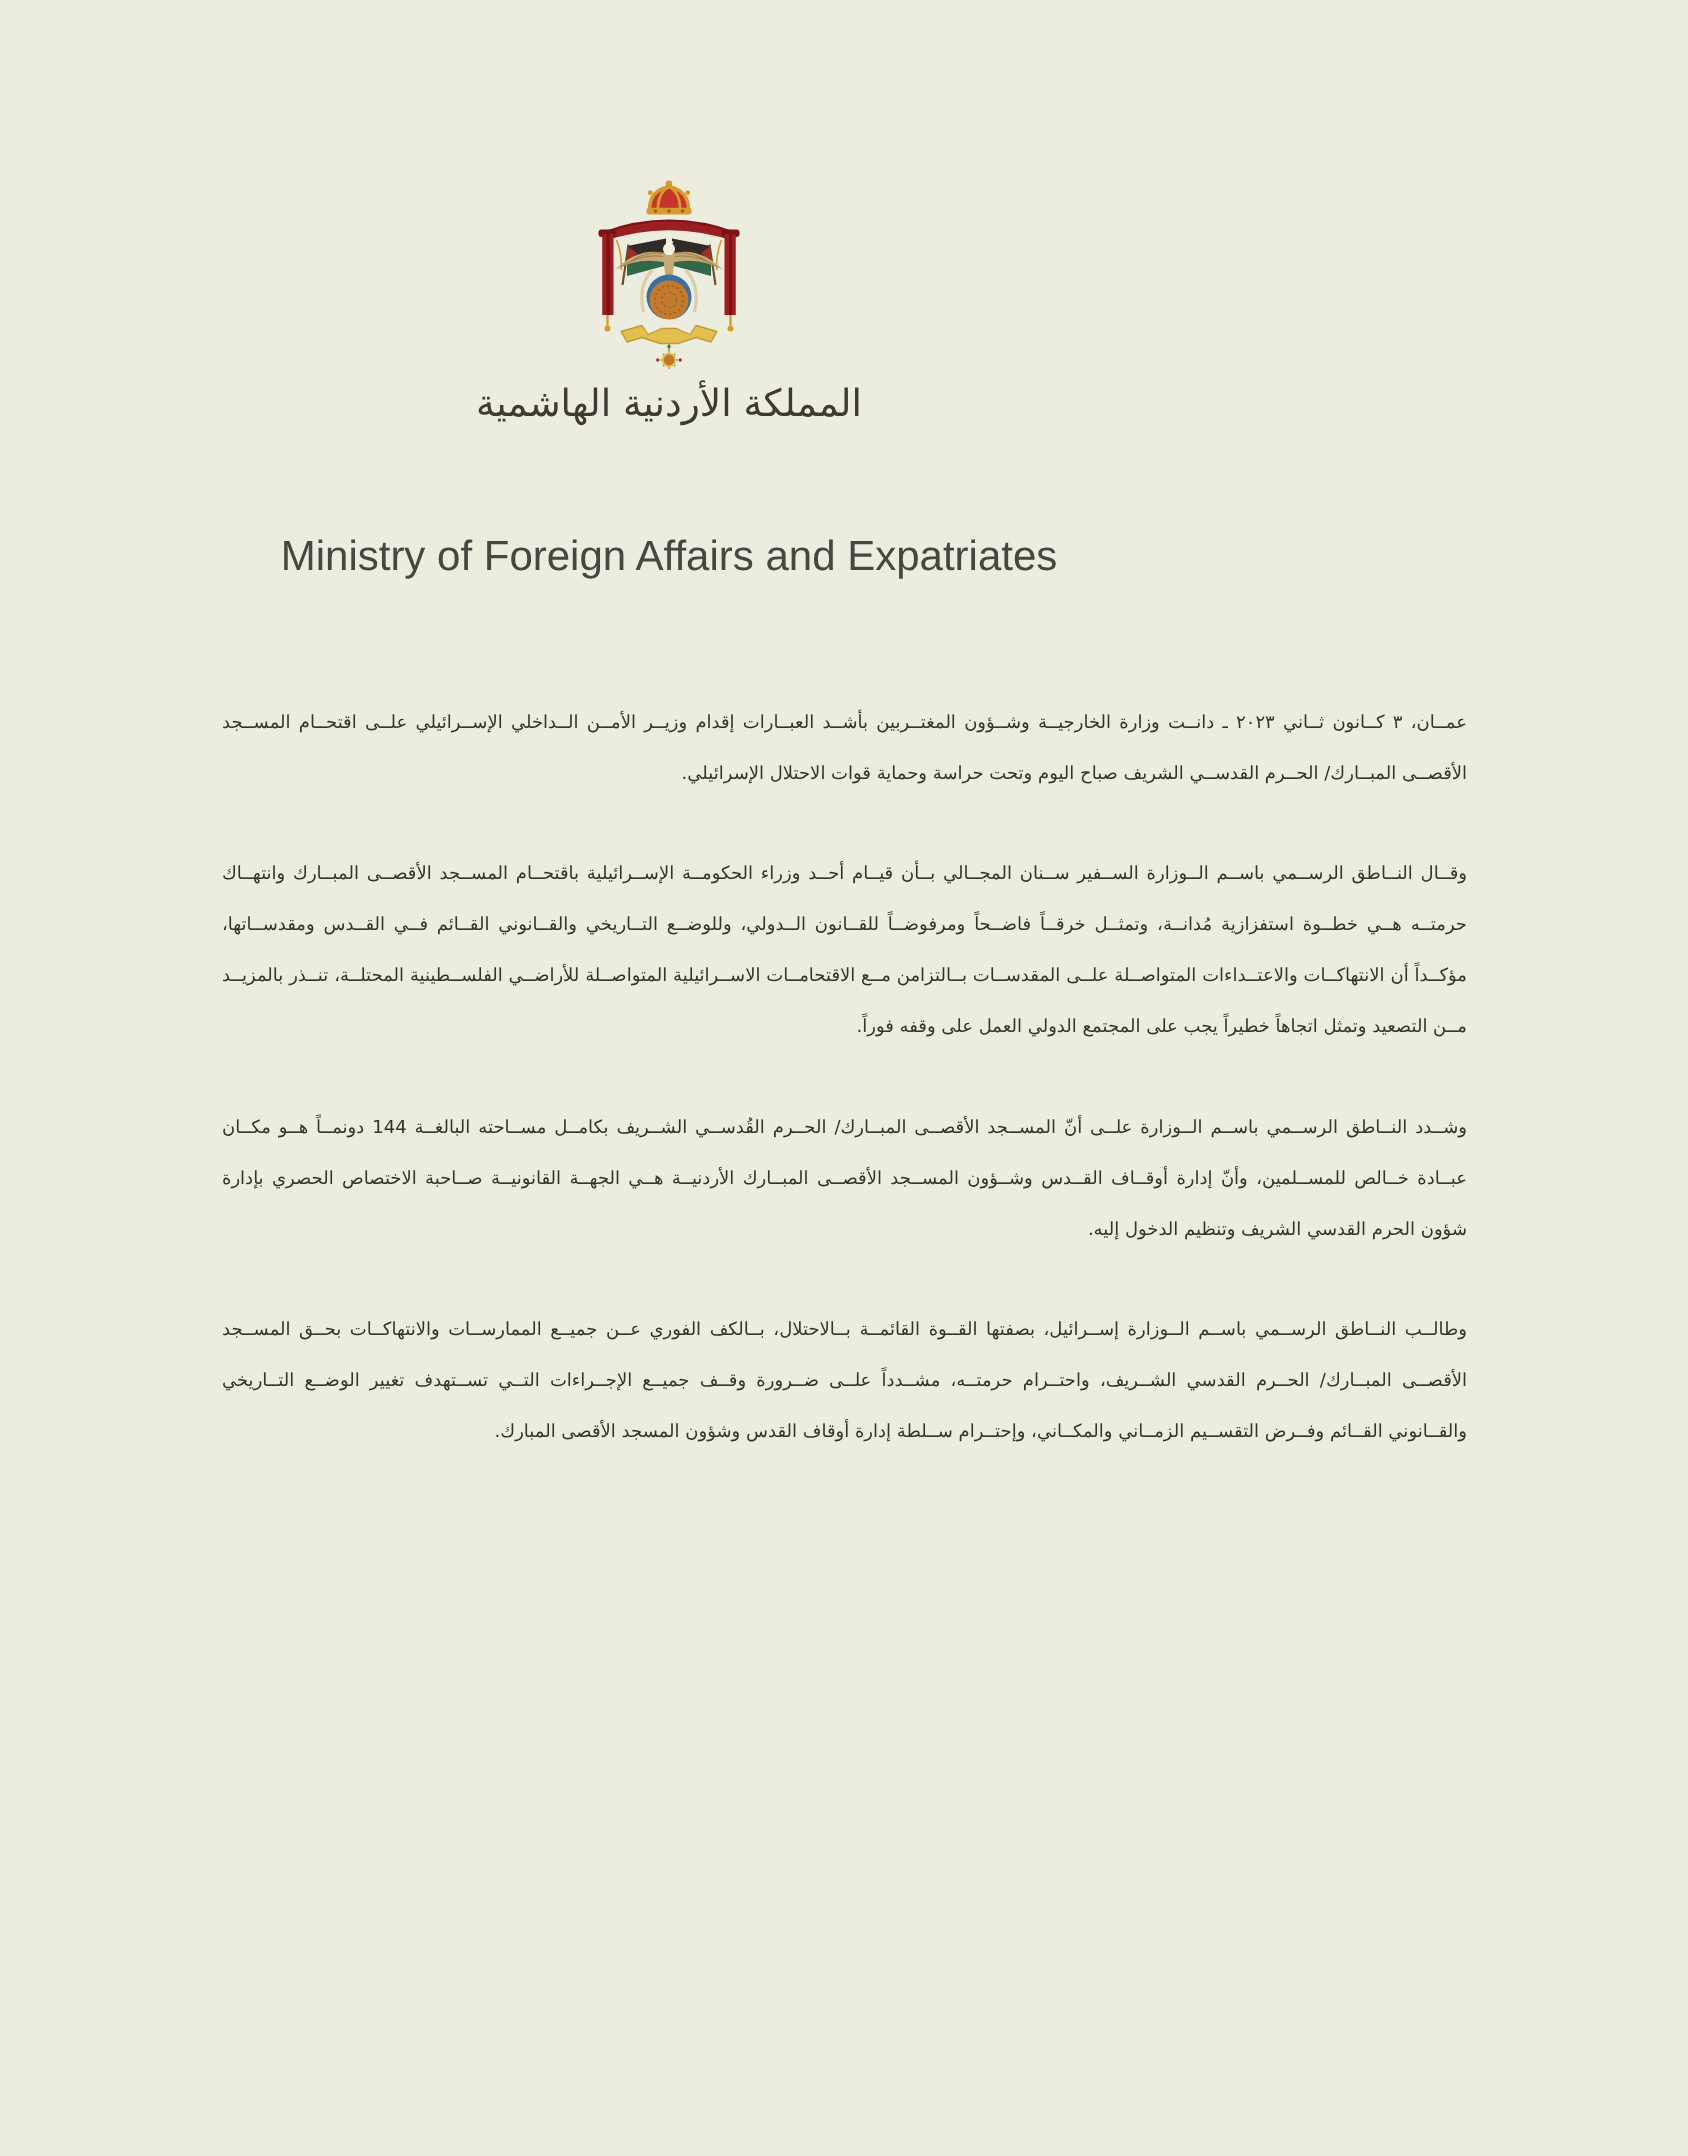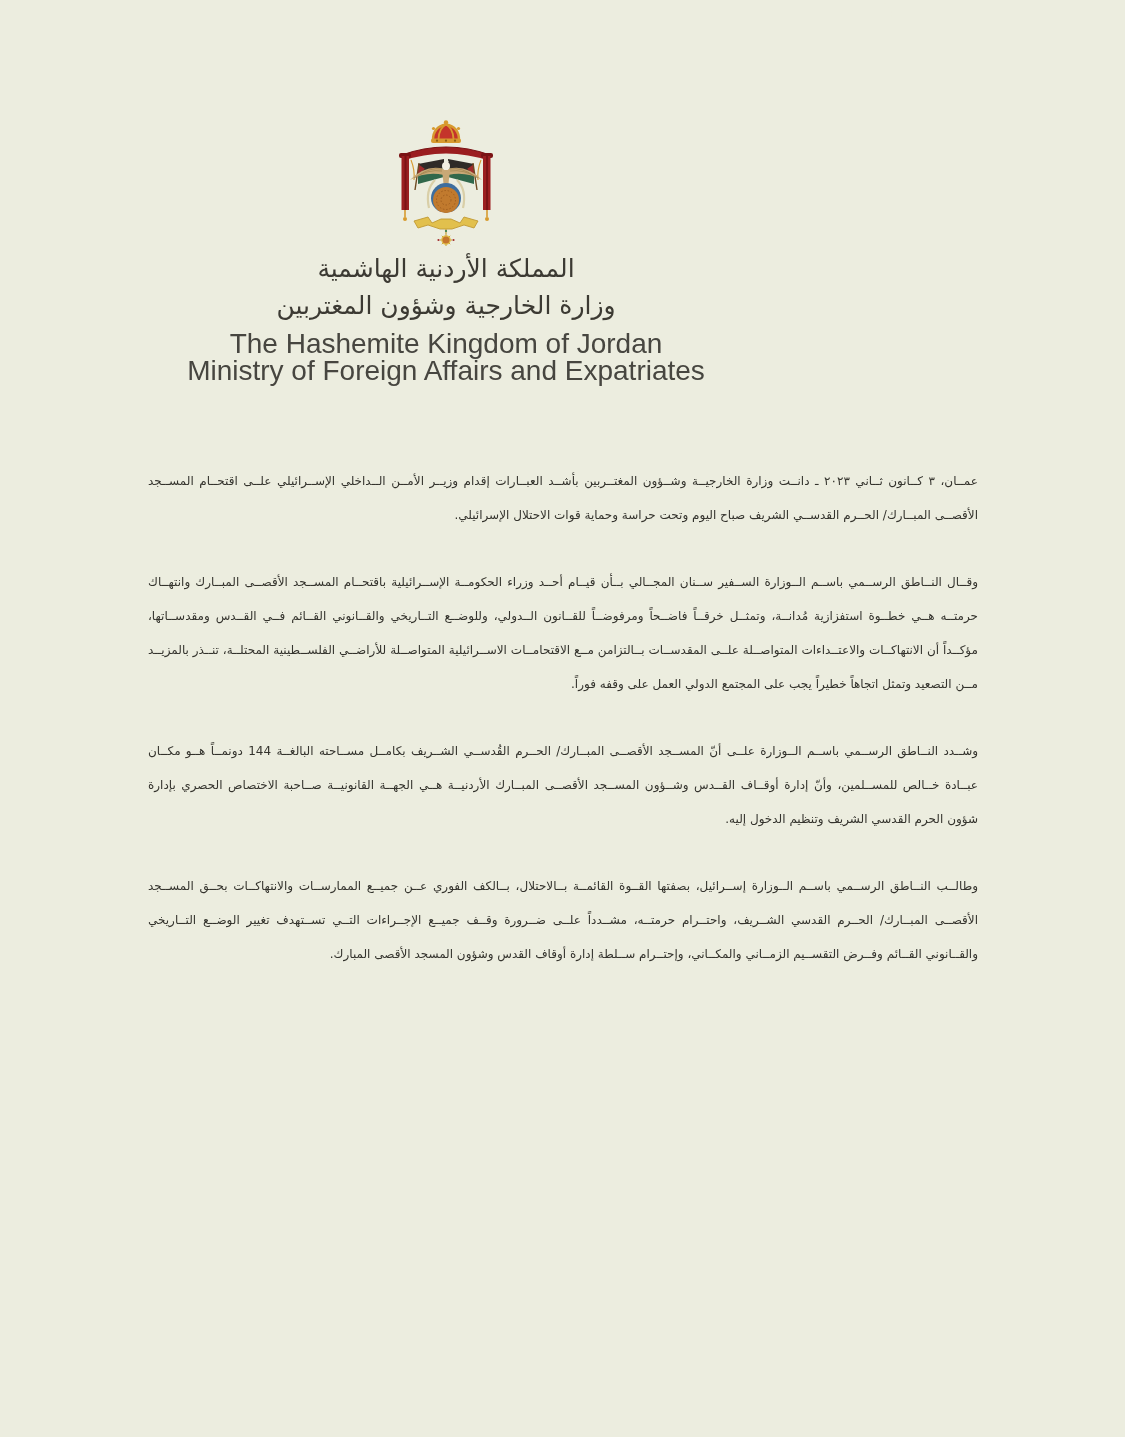--- a/index.html
+++ b/index.html
@@ -156,23 +156,21 @@
         </g>
         <circle cx="50.5" cy="122" r="1.1" fill="#A02C2C"></circle>
         <circle cx="65.5" cy="122" r="1.1" fill="#A02C2C"></circle>
         <circle cx="58" cy="122" r="4.2" fill="#C4752C" stroke="#E2C04D" stroke-width="1.2"></circle>
       </g>
     </svg>
   </div>
 
   <div class="title title-ar title-ar-1">المملكة الأردنية الهاشمية</div>
 
-  <div class="title title-ar title-ar-2">وزارة الخارجية وشؤون المغتربين</div>
 
-  <div class="title title-en title-en-1">The Hashemite Kingdom of Jordan</div>
 
   <div class="title title-en title-en-2">Ministry of Foreign Affairs and Expatriates</div>
 
   <div class="statement">
     <p>عمــان، ٣ كــانون ثــاني ٢٠٢٣ ـ دانــت وزارة الخارجيــة وشــؤون المغتــربين بأشــد العبــارات إقدام وزيــر الأمــن الــداخلي الإســرائيلي علــى اقتحــام المســجد الأقصــى المبــارك/ الحــرم القدســي الشريف صباح اليوم وتحت حراسة وحماية قوات الاحتلال الإسرائيلي.</p>
     <p>وقــال النــاطق الرســمي باســم الــوزارة الســفير ســنان المجــالي بــأن قيــام أحــد وزراء الحكومــة الإســرائيلية باقتحــام المســجد الأقصــى المبــارك وانتهــاك حرمتــه هــي خطــوة استفزازية مُدانــة، وتمثــل خرقــاً فاضــحاً ومرفوضــاً للقــانون الــدولي، وللوضــع التــاريخي والقــانوني القــائم فــي القــدس ومقدســاتها، مؤكــداً أن الانتهاكــات والاعتــداءات المتواصــلة علــى المقدســات بــالتزامن مــع الاقتحامــات الاســرائيلية المتواصــلة للأراضــي الفلســطينية المحتلــة، تنــذر بالمزيــد مــن التصعيد وتمثل اتجاهاً خطيراً يجب على المجتمع الدولي العمل على وقفه فوراً.</p>
     <p>وشــدد النــاطق الرســمي باســم الــوزارة علــى أنّ المســجد الأقصــى المبــارك/ الحــرم القُدســي الشــريف بكامــل مســاحته البالغــة 144 دونمــاً هــو مكــان عبــادة خــالص للمســلمين، وأنّ إدارة أوقــاف القــدس وشــؤون المســجد الأقصــى المبــارك الأردنيــة هــي الجهــة القانونيــة صــاحبة الاختصاص الحصري بإدارة شؤون الحرم القدسي الشريف وتنظيم الدخول إليه.</p>
     <p>وطالــب النــاطق الرســمي باســم الــوزارة إســرائيل، بصفتها القــوة القائمــة بــالاحتلال، بــالكف الفوري عــن جميــع الممارســات والانتهاكــات بحــق المســجد الأقصــى المبــارك/ الحــرم القدسي الشــريف، واحتــرام حرمتــه، مشــدداً علــى ضــرورة وقــف جميــع الإجــراءات التــي تســتهدف تغيير الوضــع التــاريخي والقــانوني القــائم وفــرض التقســيم الزمــاني والمكــاني، وإحتــرام ســلطة إدارة أوقاف القدس وشؤون المسجد الأقصى المبارك.</p>
   </div>
 

